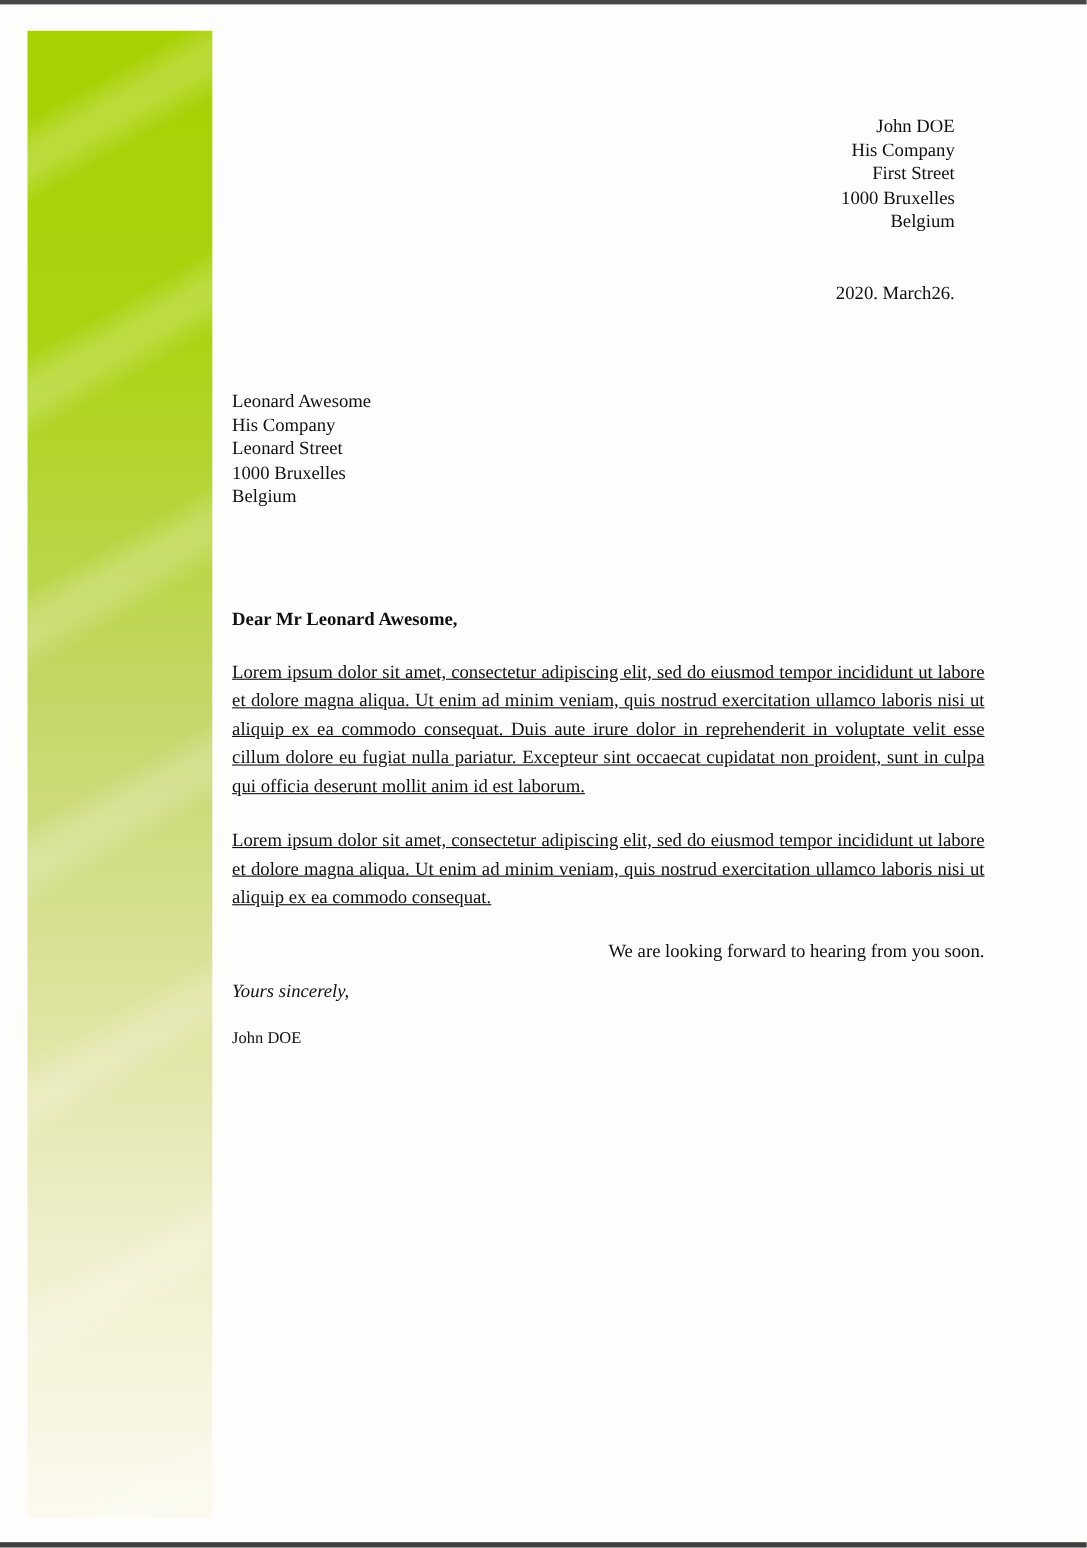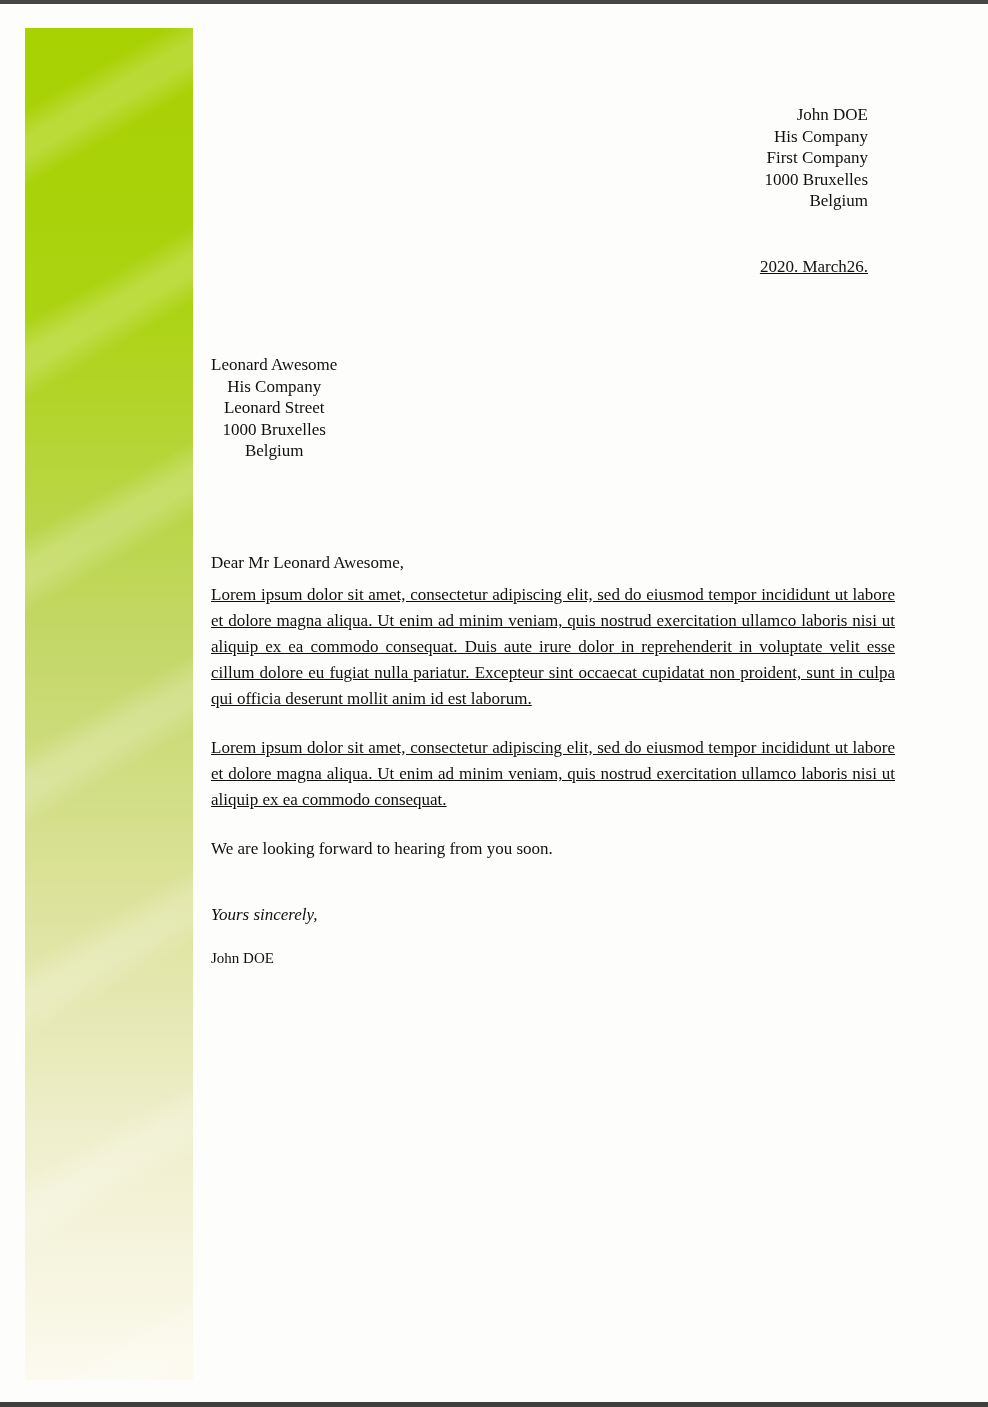--- a/index.html
+++ b/index.html
@@ -67,61 +67,60 @@
   }
 
   .date-line {
     position: absolute;
     top: 256px;
     right: 120px;
     text-align: right;
     font-size: 17px;
     line-height: 22px;
     white-space: nowrap;
-    text-decoration: underline;
   }
 
   .recipient-block {
     position: absolute;
     top: 354px;
     left: 211px;
-    text-align: center;
+    text-align: left;
     font-size: 17px;
     line-height: 21.5px;
     white-space: nowrap;
   }
 
   .letter-body {
     position: absolute;
     top: 550px;
     left: 211px;
     width: 684px;
     font-size: 17px;
     line-height: 26px;
   }
 
-  .letter-body .salutation { margin-bottom: 6px; }
+  .letter-body .salutation { margin-bottom: 22px; font-weight: bold; }
   .letter-body .para       { text-align: justify; margin-bottom: 23px; text-decoration: underline; }
-  .letter-body .closing    { margin-bottom: 40px; }
+  .letter-body .closing    { margin-bottom: 10px; text-align: right; }
   .letter-body .valediction{ margin-bottom: 20px; font-style: italic; }
   .letter-body .signature  { font-size: 15px; line-height: 20px; }
 </style>
 </head>
 <body>
 
 <div class="page">
 
   <div class="rule-top"></div>
 
   <div class="sidebar"></div>
 
   <div class="sender-block">
     <div>John DOE</div>
     <div>His Company</div>
-    <div>First Company</div>
+    <div>First Street</div>
     <div>1000 Bruxelles</div>
     <div>Belgium</div>
   </div>
 
   <div class="date-line">2020. March26.</div>
 
   <div class="recipient-block">
     <div>Leonard Awesome</div>
     <div>His Company</div>
     <div>Leonard Street</div>

